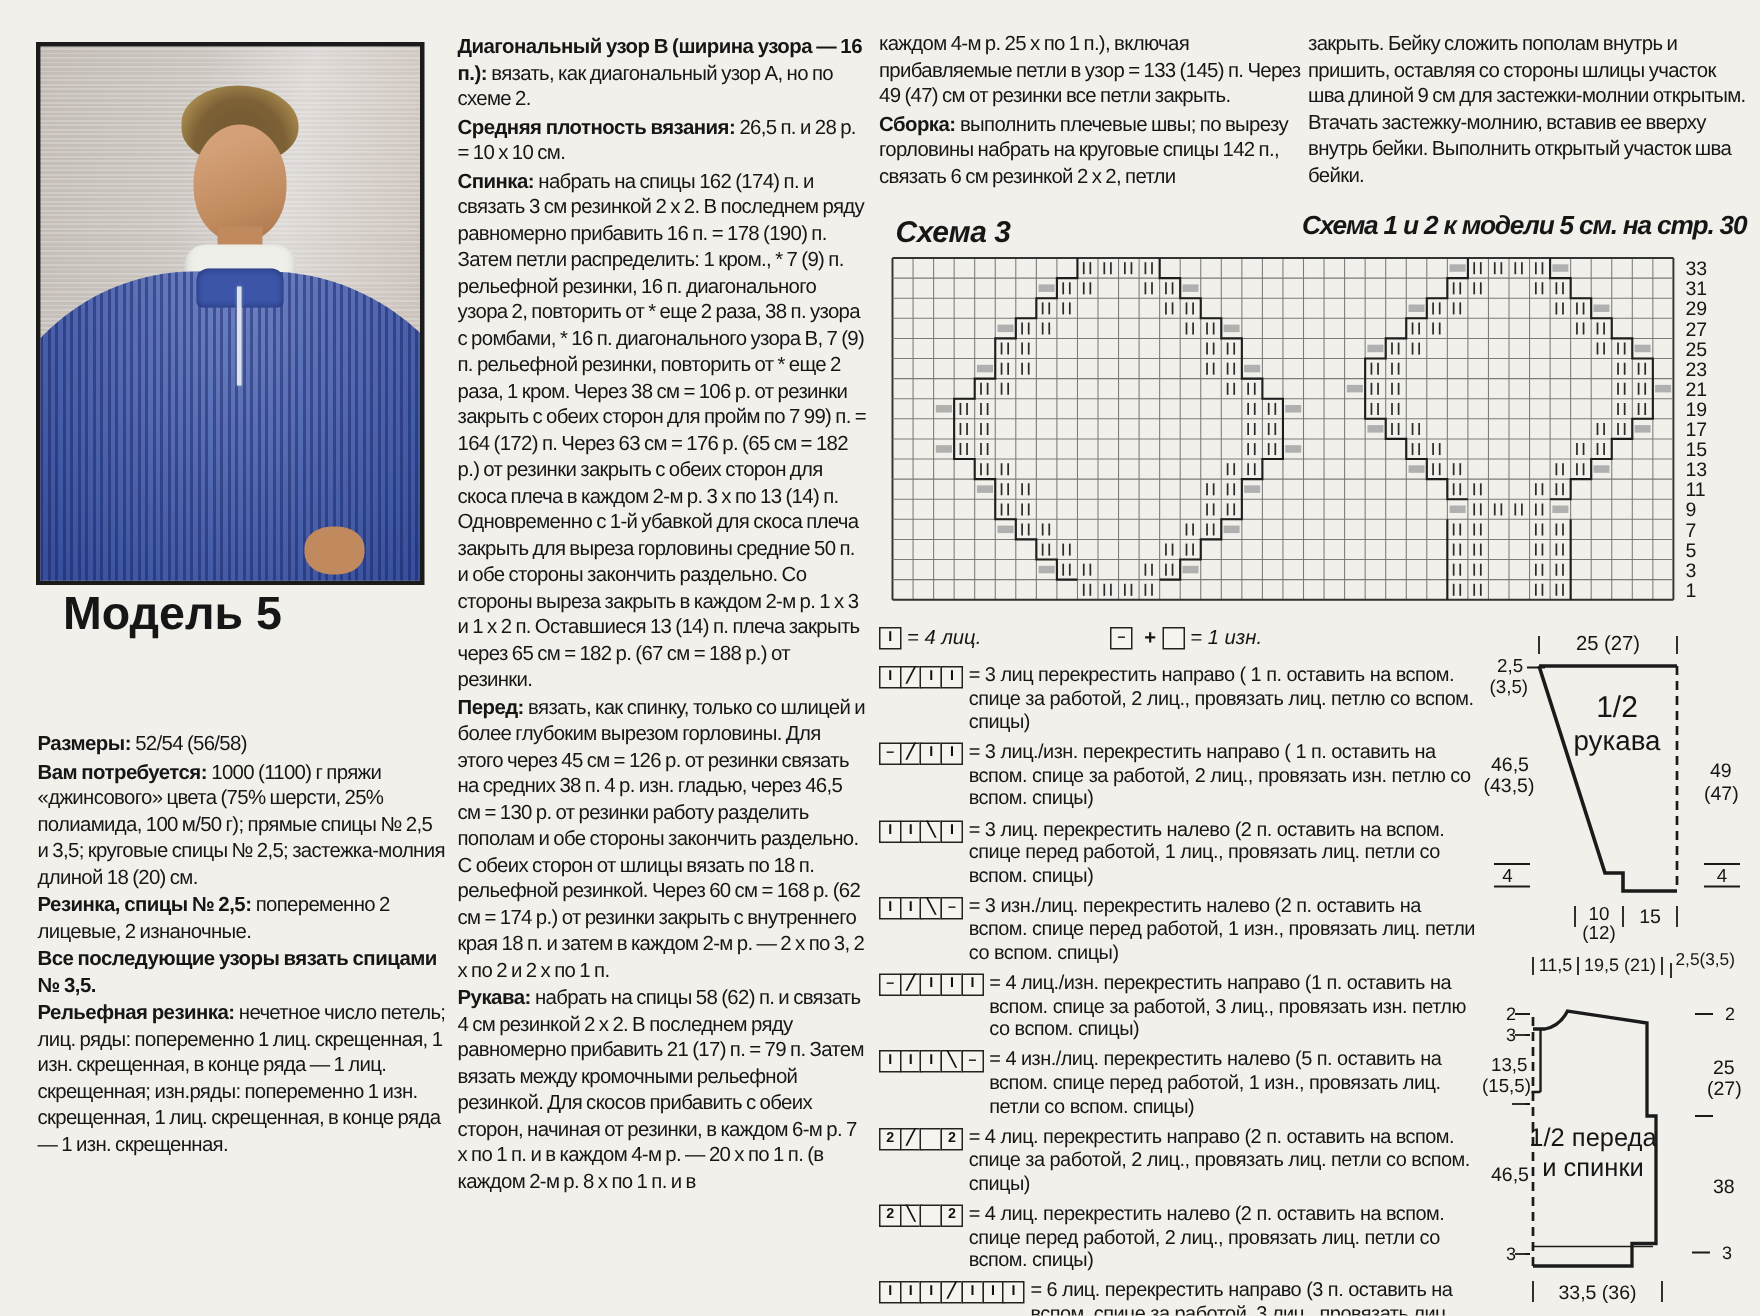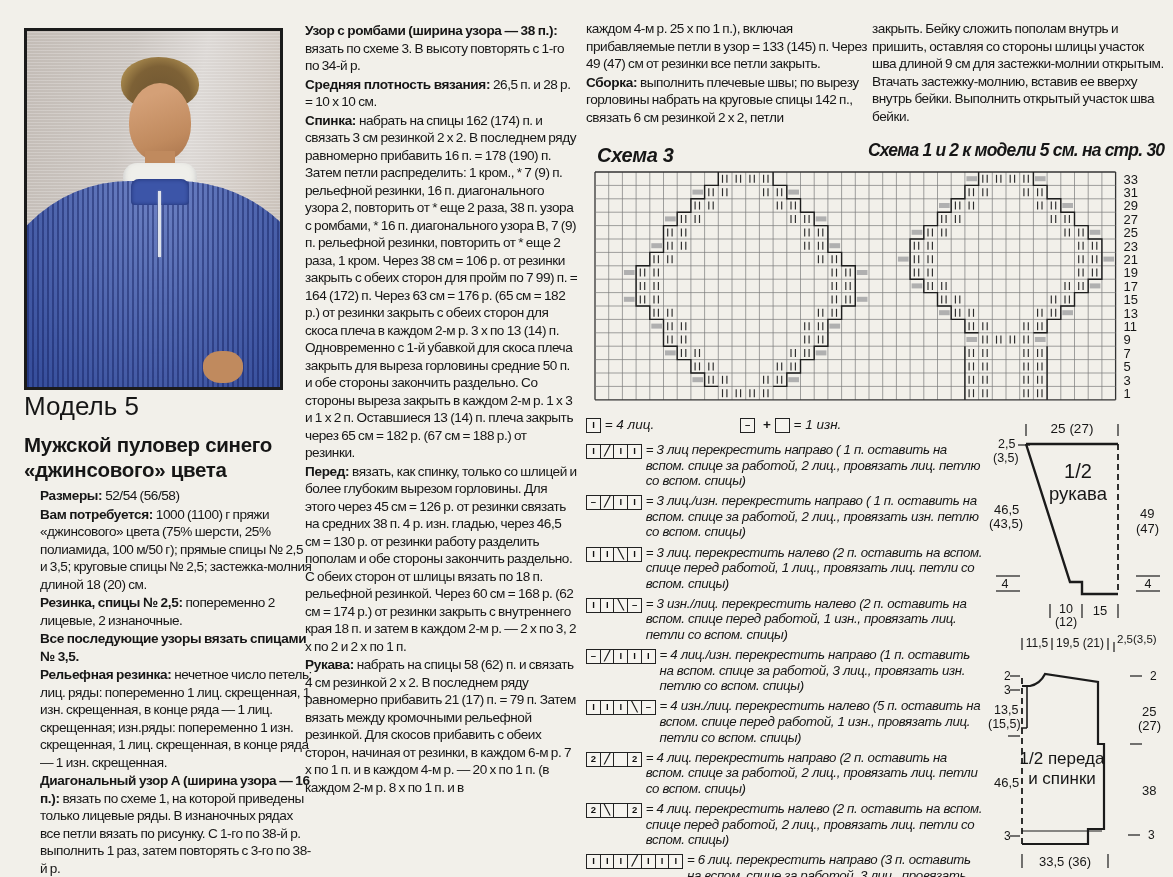--- a/index.html
+++ b/index.html
@@ -21,45 +21,45 @@
     background:#3f5ab2;}
   .sweater:before{content:"";position:absolute;inset:0;border-radius:inherit;
     background:repeating-linear-gradient(90deg,rgba(16,28,92,.45) 0 2px,rgba(0,0,0,0) 2px 5px),
                radial-gradient(ellipse at 50% 0%,rgba(255,255,255,.25),rgba(0,0,0,.12) 75%);}
   .zipcollar{position:absolute;left:104px;top:148px;width:58px;height:26px;border-radius:8px 8px 4px 4px;background:#3c55a8;
     box-shadow:inset 0 0 4px rgba(10,20,70,.6);}
   .zip{position:absolute;left:131px;top:160px;width:3px;height:66px;background:#dfe3ec;box-shadow:0 0 2px #9aa2b8;}
   .hand{position:absolute;left:176px;top:320px;width:40px;height:32px;border-radius:45%;background:#c08a5e;}
 
   
-  .h1{position:absolute;left:24px;top:391px;font-size:26px;font-weight:400;letter-spacing:0;}
+  .h1{position:absolute;left:42px;top:391px;font-size:31px;font-weight:700;letter-spacing:0;}
   .h2{position:absolute;left:24px;top:432px;width:268px;font-size:20.5px;font-weight:800;line-height:25px;letter-spacing:-.3px;}
   .col{position:absolute;font-size:13.6px;line-height:17.5px;letter-spacing:-.45px;word-spacing:-.6px;text-align:left;}
   .col p{margin:0 0 1px 0;}
   .col b{letter-spacing:-.35px;}
-  .colL{left:40px;top:487px;width:272px;}
+  .colL{left:25px;top:487px;width:272px;}
   .col2{left:305px;top:22px;width:274px;}
   .col3{left:586px;top:20px;width:281px;}
   .col4{left:872px;top:20px;width:297px;}
 
   .chart-title{position:absolute;left:597px;top:144px;font-size:20px;font-weight:800;font-style:italic;letter-spacing:-.3px;}
   .chart-note{position:absolute;left:868px;top:140px;font-size:17.5px;font-weight:800;font-style:italic;letter-spacing:-.8px;white-space:nowrap;}
 
   
   #chart{position:absolute;left:593px;top:166px;}
 
   
   .legend{position:absolute;left:586px;top:416px;width:400px;}
   .lg-base{display:flex;align-items:center;margin-bottom:9px;font-style:italic;font-size:13.5px;}
   .lg-base .gap{width:86px;}
   .lg{display:flex;align-items:flex-start;margin-bottom:4.5px;}
   .symrow{display:inline-flex;flex:0 0 auto;margin:2px 5px 0 0;}
   .cell{width:13px;height:13px;border:1.3px solid #222;margin-right:-1.3px;font-size:9.5px;font-weight:700;
     line-height:12px;text-align:center;font-style:normal;background:#f6f4ef;color:#111;}
-  .lgtxt{font-style:italic;font-size:13.3px;line-height:15.6px;letter-spacing:-.35px;}
+  .lgtxt{font-size:13.3px;line-height:15.6px;letter-spacing:-.35px;}
   .plus{margin:0 4px;font-style:normal;font-weight:700;}
 
   
   #sleeve{position:absolute;left:988px;top:416px;}
   #front{position:absolute;left:984px;top:632px;}
   svg text{font-family:"Liberation Sans",sans-serif;fill:#161616;}
 </style>
 </head>
 <body>
 
@@ -71,32 +71,30 @@
     <div class="face"></div>
     <div class="neck"></div>
     <div class="collar"></div>
     <div class="sweater"></div>
     <div class="zipcollar"></div>
     <div class="zip"></div>
     <div class="hand"></div>
   </div>
 
   <div class="h1">Модель 5</div>
-  <div class="h2">Мужской пуловер синего «джинсового» цвета</div>
 
   <div class="col colL" id="colL">
       <p><b>Размеры: </b>52/54 (56/58)</p>
       <p><b>Вам потребуется: </b>1000 (1100) г пряжи «джинсового» цвета (75% шерсти, 25% полиамида, 100 м/50 г); прямые спицы № 2,5 и 3,5; круговые спицы № 2,5; застежка-молния длиной 18 (20) см.</p>
       <p><b>Резинка, спицы № 2,5: </b>попеременно 2 лицевые, 2 изнаночные.</p>
       <p><b>Все последующие узоры вязать спицами № 3,5. </b></p>
       <p><b>Рельефная резинка: </b>нечетное число петель; лиц. ряды: попеременно 1 лиц. скрещенная, 1 изн. скрещенная, в конце ряда — 1 лиц. скрещенная; изн.ряды: попеременно 1 изн. скрещенная, 1 лиц. скрещенная, в конце ряда — 1 изн. скрещенная.</p>
-      <p><b>Диагональный узор А (ширина узора — 16 п.): </b>вязать по схеме 1, на которой приведены только лицевые ряды. В изнаночных рядах все петли вязать по рисунку. С 1-го по 38-й р. выполнить 1 раз, затем повторять с 3-го по 38-й р.</p>
     </div>
   <div class="col col2" id="col2">
-      <p><b>Узор с ромбами (ширина узора — 38 п.): </b>вязать по схеме 3. В высоту повторять с 1-го по 34-й р.</p>
+      <p><b>Диагональный узор В (ширина узора — 16 п.): </b>вязать, как диагональный узор А, но по схеме 2.</p>
       <p><b>Средняя плотность вязания: </b>26,5 п. и 28 р. = 10 х 10 см.</p>
       <p><b>Спинка: </b>набрать на спицы 162 (174) п. и связать 3 см резинкой 2 х 2. В последнем ряду равномерно прибавить 16 п. = 178 (190) п. Затем петли распределить: 1 кром., * 7 (9) п. рельефной резинки, 16 п. диагонального узора 2, повторить от * еще 2 раза, 38 п. узора с ромбами, * 16 п. диагонального узора В, 7 (9) п. рельефной резинки, повторить от * еще 2 раза, 1 кром. Через 38 см = 106 р. от резинки закрыть с обеих сторон для пройм по 7 99) п. = 164 (172) п. Через 63 см = 176 р. (65 см = 182 р.) от резинки закрыть с обеих сторон для скоса плеча в каждом 2-м р. 3 х по 13 (14) п. Одновременно с 1-й убавкой для скоса плеча закрыть для выреза горловины средние 50 п. и обе стороны закончить раздельно. Со стороны выреза закрыть в каждом 2-м р. 1 х 3 и 1 х 2 п. Оставшиеся 13 (14) п. плеча закрыть через 65 см = 182 р. (67 см = 188 р.) от резинки.</p>
       <p><b>Перед: </b>вязать, как спинку, только со шлицей и более глубоким вырезом горловины. Для этого через 45 см = 126 р. от резинки связать на средних 38 п. 4 р. изн. гладью, через 46,5 см = 130 р. от резинки работу разделить пополам и обе стороны закончить раздельно. С обеих сторон от шлицы вязать по 18 п. рельефной резинкой. Через 60 см = 168 р. (62 см = 174 р.) от резинки закрыть с внутреннего края 18 п. и затем в каждом 2-м р. — 2 х по 3, 2 х по 2 и 2 х по 1 п.</p>
       <p><b>Рукава: </b>набрать на спицы 58 (62) п. и связать 4 см резинкой 2 х 2. В последнем ряду равномерно прибавить 21 (17) п. = 79 п. Затем вязать между кромочными рельефной резинкой. Для скосов прибавить с обеих сторон, начиная от резинки, в каждом 6-м р. 7 х по 1 п. и в каждом 4-м р. — 20 х по 1 п. (в каждом 2-м р. 8 х по 1 п. и в</p>
     </div>
   <div class="col col3" id="col3">
       <p>каждом 4-м р. 25 х по 1 п.), включая прибавляемые петли в узор = 133 (145) п. Через 49 (47) см от резинки все петли закрыть.</p>
       <p><b>Сборка: </b>выполнить плечевые швы; по вырезу горловины набрать на круговые спицы 142 п., связать 6 см резинкой 2 х 2, петли</p>
     </div>
   <div class="col col4" id="col4">

